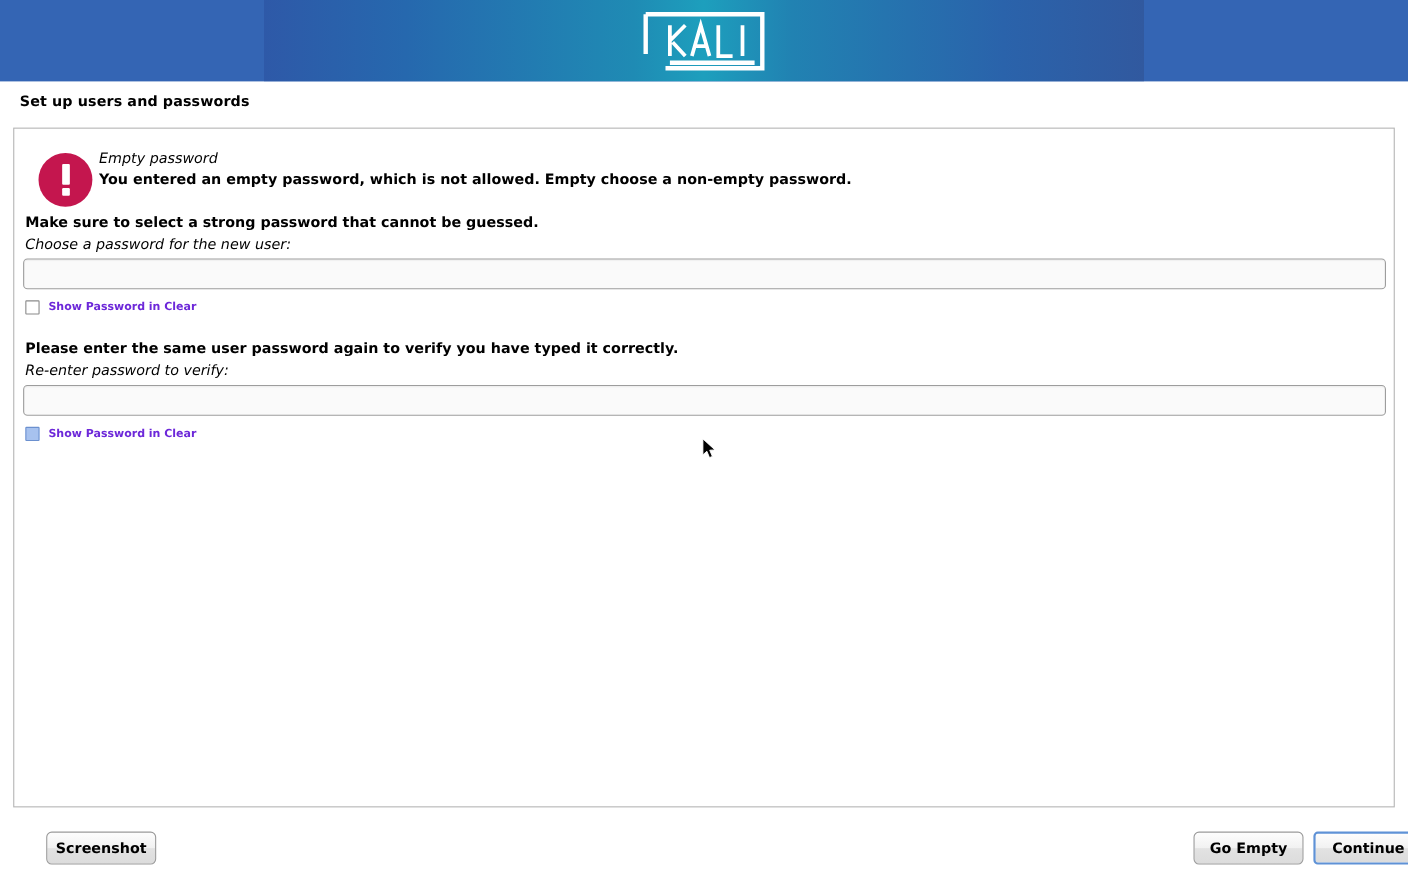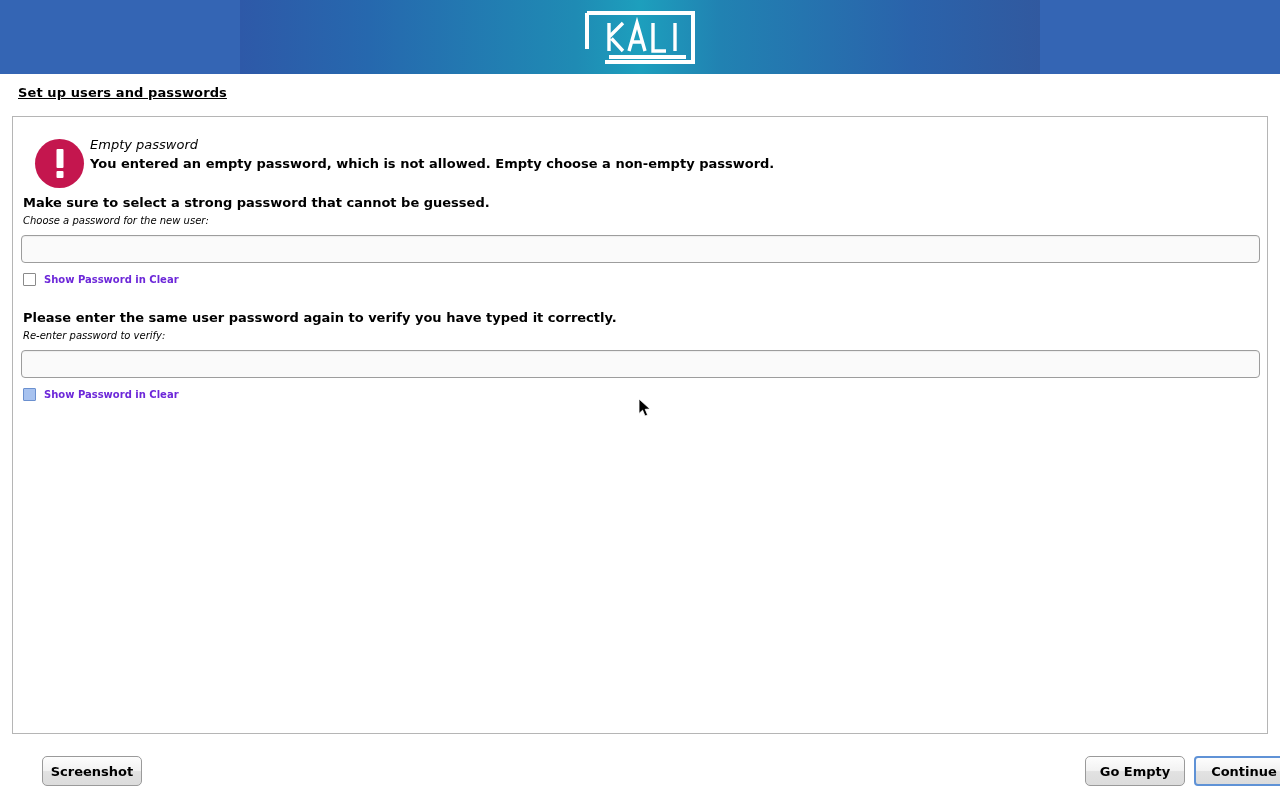--- a/index.html
+++ b/index.html
@@ -52,21 +52,20 @@
   .kali-logo svg { display: block; }
 
   
   .page-title {
     position: absolute;
     left: 18px; top: 85px;
     font-size: 13px;
     font-weight: bold;
     color: #000000;
     letter-spacing: 0.1px;
-    text-decoration: underline;
   }
 
   
   .panel {
     position: absolute;
     left: 12px; top: 116px;
     width: 1256px;
     height: 618px;
     background: #ffffff;
     border: 1px solid #b5b5b5;
@@ -129,21 +128,21 @@
     width: 100%;
   }
   .strong-head {
     position: absolute;
     font-size: 13px;
     font-weight: bold;
     color: #000000;
   }
   .field-label {
     position: absolute;
-    font-size: 10px;
+    font-size: 13px;
     font-style: italic;
     color: #000000;
   }
   .text-input {
     position: absolute;
     height: 28px;
     background: #fafafa;
     border: 1px solid #9d9d9d;
     border-radius: 4px;
     box-sizing: border-box;

